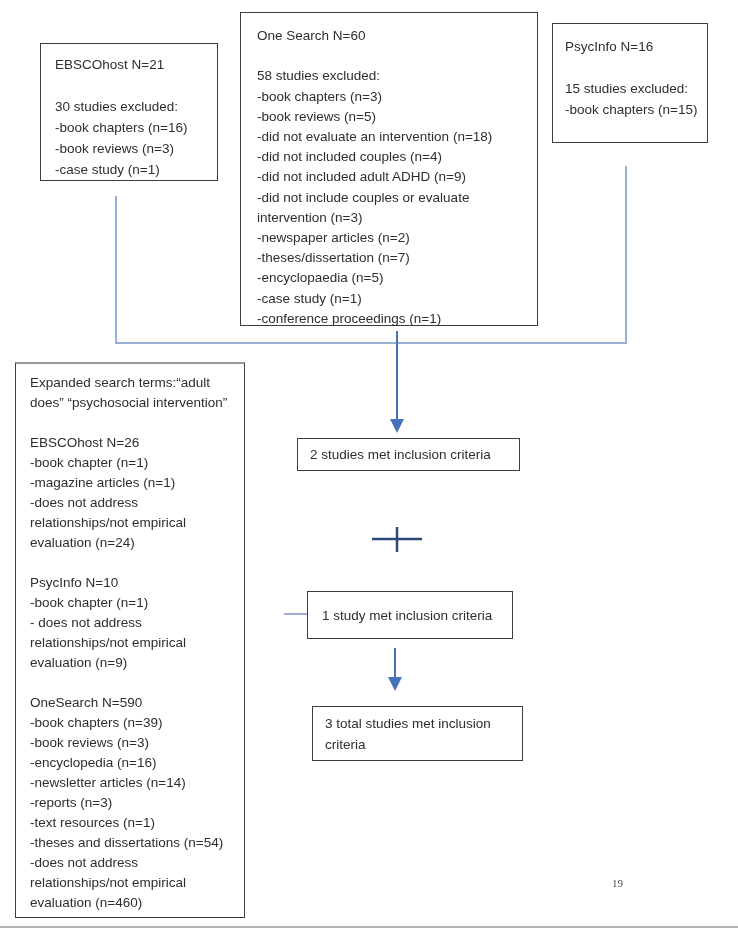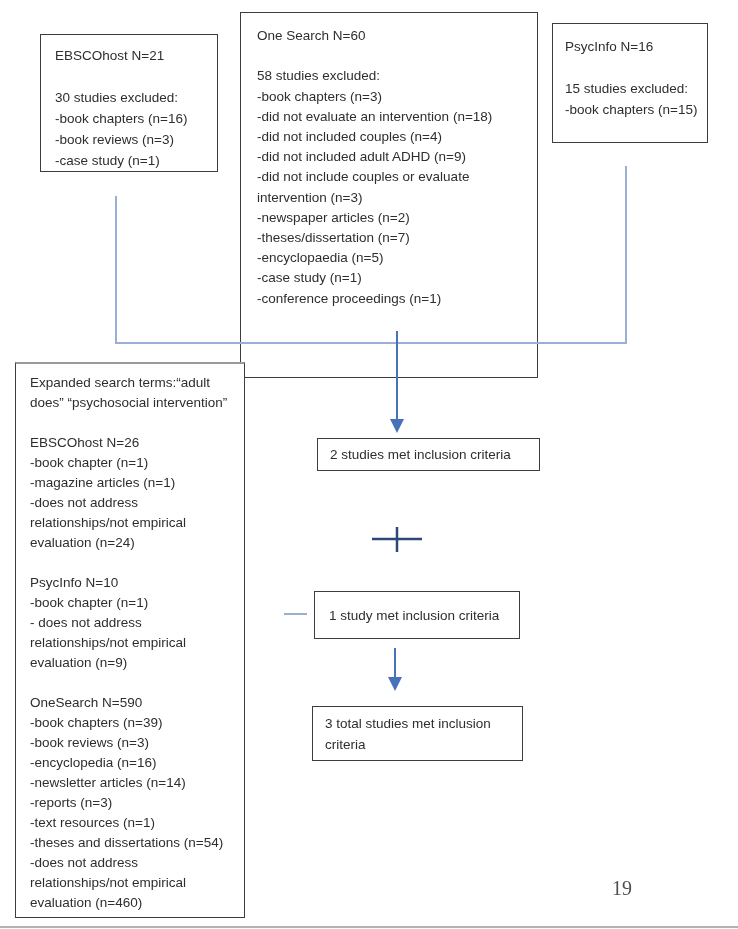--- a/index.html
+++ b/index.html
@@ -7,34 +7,34 @@
     position:relative;width:738px;height:929px;background:#ffffff;
     font-family:"Liberation Sans","DejaVu Sans",sans-serif;
     color:#2e2e2e;overflow:hidden;margin:0 auto;
   }
   .box{
     position:absolute;box-sizing:border-box;background:#ffffff;
     border:1px solid #3d3d3d;font-size:13.5px;
   }
   .line{white-space:nowrap;}
   .line:empty::before{content:"\00a0";}
-  #box-ebsco   {left:40px;  top:34px;  width:178px; height:138px; padding:10px 0 0 14px; line-height:21px;}
-  #box-onesearch{left:240px; top:12px;  width:298px; height:366px; padding:13px 18px 0 16px; line-height:20.2px;}
+  #box-ebsco   {left:40px;  top:43px;  width:178px; height:138px; padding:10px 0 0 14px; line-height:21px;}
+  #box-onesearch{left:240px; top:12px;  width:298px; height:314px; padding:13px 18px 0 16px; line-height:20.2px;}
   #box-psycinfo{left:552px; top:23px;  width:156px; height:120px; padding:12px 0 0 12px; line-height:21px;}
   #box-expanded{left:15px;  top:362px; width:230px; height:556px; padding:9px 0 4px 14px;  line-height:20px;
                 border-top:2px solid #9a9a9a;}
-  #box-two     {left:297px; top:438px; width:223px; height:33px;  display:flex;align-items:center;padding-left:12px;margin-left:20px;}
-  #box-one     {left:307px; top:591px; width:206px; height:48px;  display:flex;align-items:center;padding-left:14px;margin-left:7px;}
+  #box-two     {left:297px; top:438px; width:223px; height:33px;  display:flex;align-items:center;padding-left:12px;}
+  #box-one     {left:307px; top:591px; width:206px; height:48px;  display:flex;align-items:center;padding-left:14px;}
   #box-total   {left:312px; top:706px; width:211px; height:55px;  padding:6px 0 4px 12px; line-height:21px;}
   .overlay{position:absolute;left:0;top:0;pointer-events:none;}
   .overlay polyline{fill:none;}
   .pagenum{
     position:absolute;left:612px;top:877px;
     font-family:"Liberation Serif","DejaVu Serif",serif;
-    font-size:20px;color:#4f4f4f;
+    font-size:11px;color:#4f4f4f;
   }
   .bottom-edge{position:absolute;left:0;top:926px;width:738px;height:2px;background:#b3b3b3;}
 </style>
 </head>
 <body>
 
 <div class="page">
 
   <div class="box" id="box-ebsco">
     <div>
@@ -46,20 +46,21 @@
         <div class="line">-case study (n=1)</div>
       </div>
   </div>
 
   <div class="box" id="box-onesearch">
     <div>
         <div class="line">One Search N=60</div>
         <div class="line"></div>
         <div class="line">58 studies excluded:</div>
         <div class="line">-book chapters (n=3)</div>
+        <div class="line">-book reviews (n=5)</div>
         <div class="line">-did not evaluate an intervention (n=18)</div>
         <div class="line">-did not included couples (n=4)</div>
         <div class="line">-did not included adult ADHD (n=9)</div>
         <div class="line">-did not include couples or evaluate</div>
         <div class="line">intervention (n=3)</div>
         <div class="line">-newspaper articles (n=2)</div>
         <div class="line">-theses/dissertation (n=7)</div>
         <div class="line">-encyclopaedia (n=5)</div>
         <div class="line">-case study (n=1)</div>
         <div class="line">-conference proceedings (n=1)</div>

